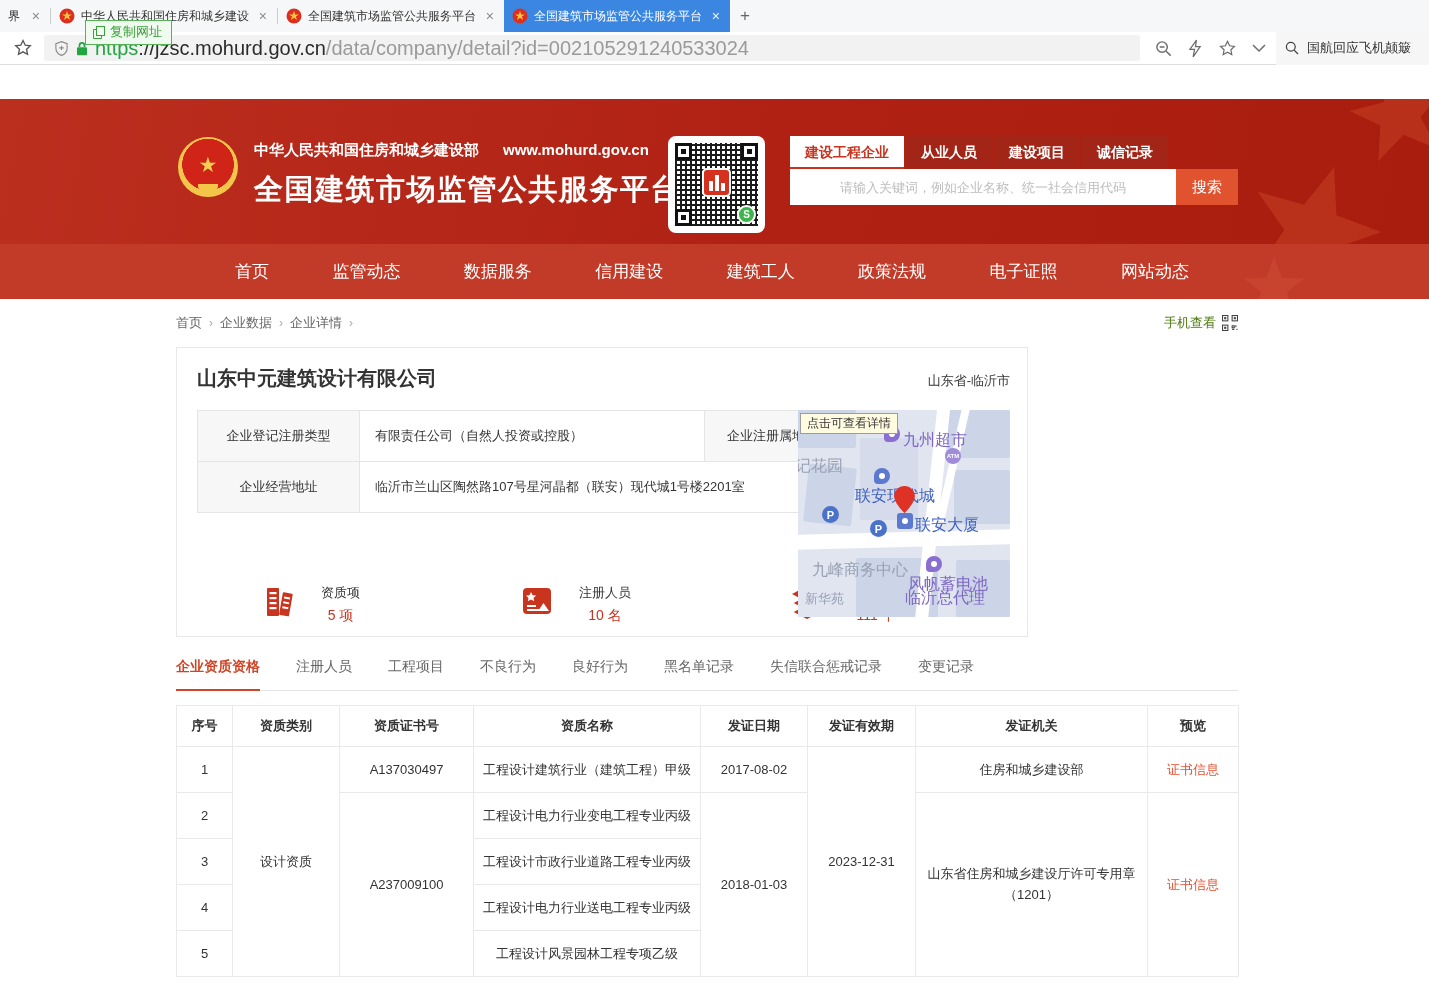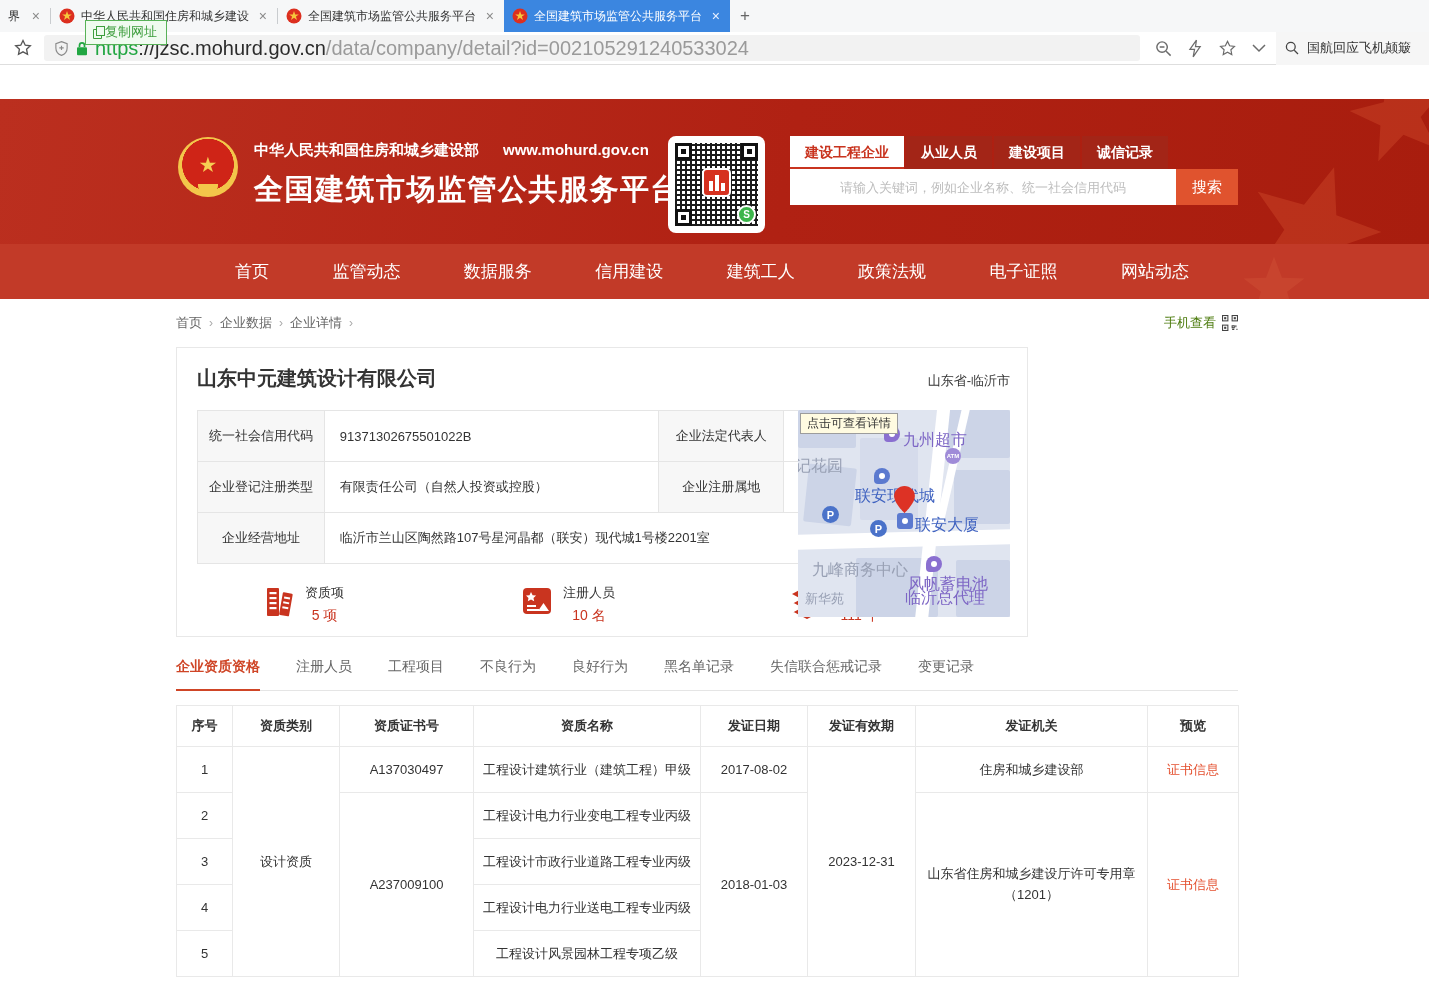--- a/index.html
+++ b/index.html
@@ -15,21 +15,21 @@
   .tab.partial { width: 50px; }
   .tab .title { flex: 1; overflow: hidden; white-space: nowrap; }
   .tab .close { flex: 0 0 auto; font-size: 14px; color: #8a8a8a; line-height: 1; padding: 0 2px; }
   .tab.active { background: #3b86e0; color: #fff; }
   .tab.active .close { color: #eaf2ff; }
   .tab-divider { width: 1px; height: 16px; background: #c9cccf; align-self: center; }
   .newtab { width: 30px; display: flex; align-items: center; justify-content: center; font-size: 17px; color: #666; }
   .favicon { width: 16px; height: 16px; flex: 0 0 auto; }
   .copy-tooltip { position: absolute; left: 85px; top: 20px; z-index: 30; background: #f0fbf0;
     border: 1px solid #57b257; color: #3d9e3d; font-size: 13px; padding: 2px 9px 3px 7px;
-    display: flex; align-items: center; }
+    display: flex; align-items: center; gap: 5px; }
   
   .toolbar { height: 33px; background: #fff; border-bottom: 1px solid #dedede;
     display: flex; align-items: center; padding: 0 0 0 10px; }
   .bookmark-star { width: 26px; display: flex; justify-content: center; }
   .urlbox { width: 1096px; height: 26px; margin-left: 8px; background: #f2f2f2; border-radius: 3px;
     display: flex; align-items: center; padding: 0 10px; gap: 7px; font-size: 20px; }
   .url-protocol { color: #21a642; }
   .url-domain { color: #2b2b2b; }
   .url-path { color: #9a9a9a; }
   .tool-icons { display: flex; align-items: center; gap: 15px; margin-left: 14px; }
@@ -85,21 +85,21 @@
   .crumb { color: #666; text-decoration: none; }
   .mobile-view { margin-left: auto; display: flex; align-items: center; gap: 6px; color: #4d7c0f; }
   
   .card { width: 852px; height: 290px; margin: 15px 0 0 176px; border: 1px solid #e8e8e8; position: relative; }
   .company-name { position: absolute; left: 20px; top: 17px; font-size: 20px; font-weight: bold; color: #333; }
   .company-region { position: absolute; right: 17px; top: 24px; font-size: 13px; color: #333; }
   table.info { position: absolute; left: 20px; top: 62px; width: 782px; border-collapse: collapse; font-size: 13px; color: #333; }
   table.info td { border: 1px solid #e5e5e5; height: 51px; }
   table.info td.lbl { background: #f7f7f7; text-align: center; }
   table.info td.val { padding-left: 15px; }
-  .stat { position: absolute; display: flex; gap: 9px; align-items: flex-start; }
+  .stat { position: absolute; display: flex; gap: 25px; align-items: flex-start; }
   .stat .txt { text-align: center; }
   .stat .t1 { font-size: 13px; color: #333; }
   .stat .t2 { font-size: 14px; color: #c9341f; margin-top: 5px; }
   
   .map { position: absolute; right: 17px; top: 62px; width: 212px; height: 207px; background: #e0e5f0;
     overflow: hidden; cursor: pointer; }
   .blk { position: absolute; background: #ccd4e7; border-radius: 2px; }
   .road { position: absolute; background: #fff; }
   .map-label { position: absolute; font-size: 16px; white-space: nowrap; }
   .purple { color: #7d66c5; } .blue { color: #3f62c0; } .grayish { color: #98a0b4; }
@@ -302,26 +302,20 @@
       </svg>
   </div>
 </div>
 
 <div class="card">
   <div class="company-name">山东中元建筑设计有限公司</div>
   <div class="company-region">山东省-临沂市</div>
 
   <table class="info">
     <tbody>
-        <tr>
-      <td class="lbl" style="width:127px">统一社会信用代码</td>
-      <td class="val" style="width:335px">91371302675501022B</td>
-      <td class="lbl" style="width:125px">企业法定代表人</td>
-      <td class="val" style="width:195px">公茂福</td>
-    </tr>
     <tr>
       <td class="lbl">企业登记注册类型</td>
       <td class="val">有限责任公司（自然人投资或控股）</td>
       <td class="lbl">企业注册属地</td>
       <td class="val">山东省-临沂市</td>
     </tr>
     <tr>
       <td class="lbl">企业经营地址</td>
       <td class="val" colspan="3">临沂市兰山区陶然路107号星河晶都（联安）现代城1号楼2201室</td>
     </tr>

